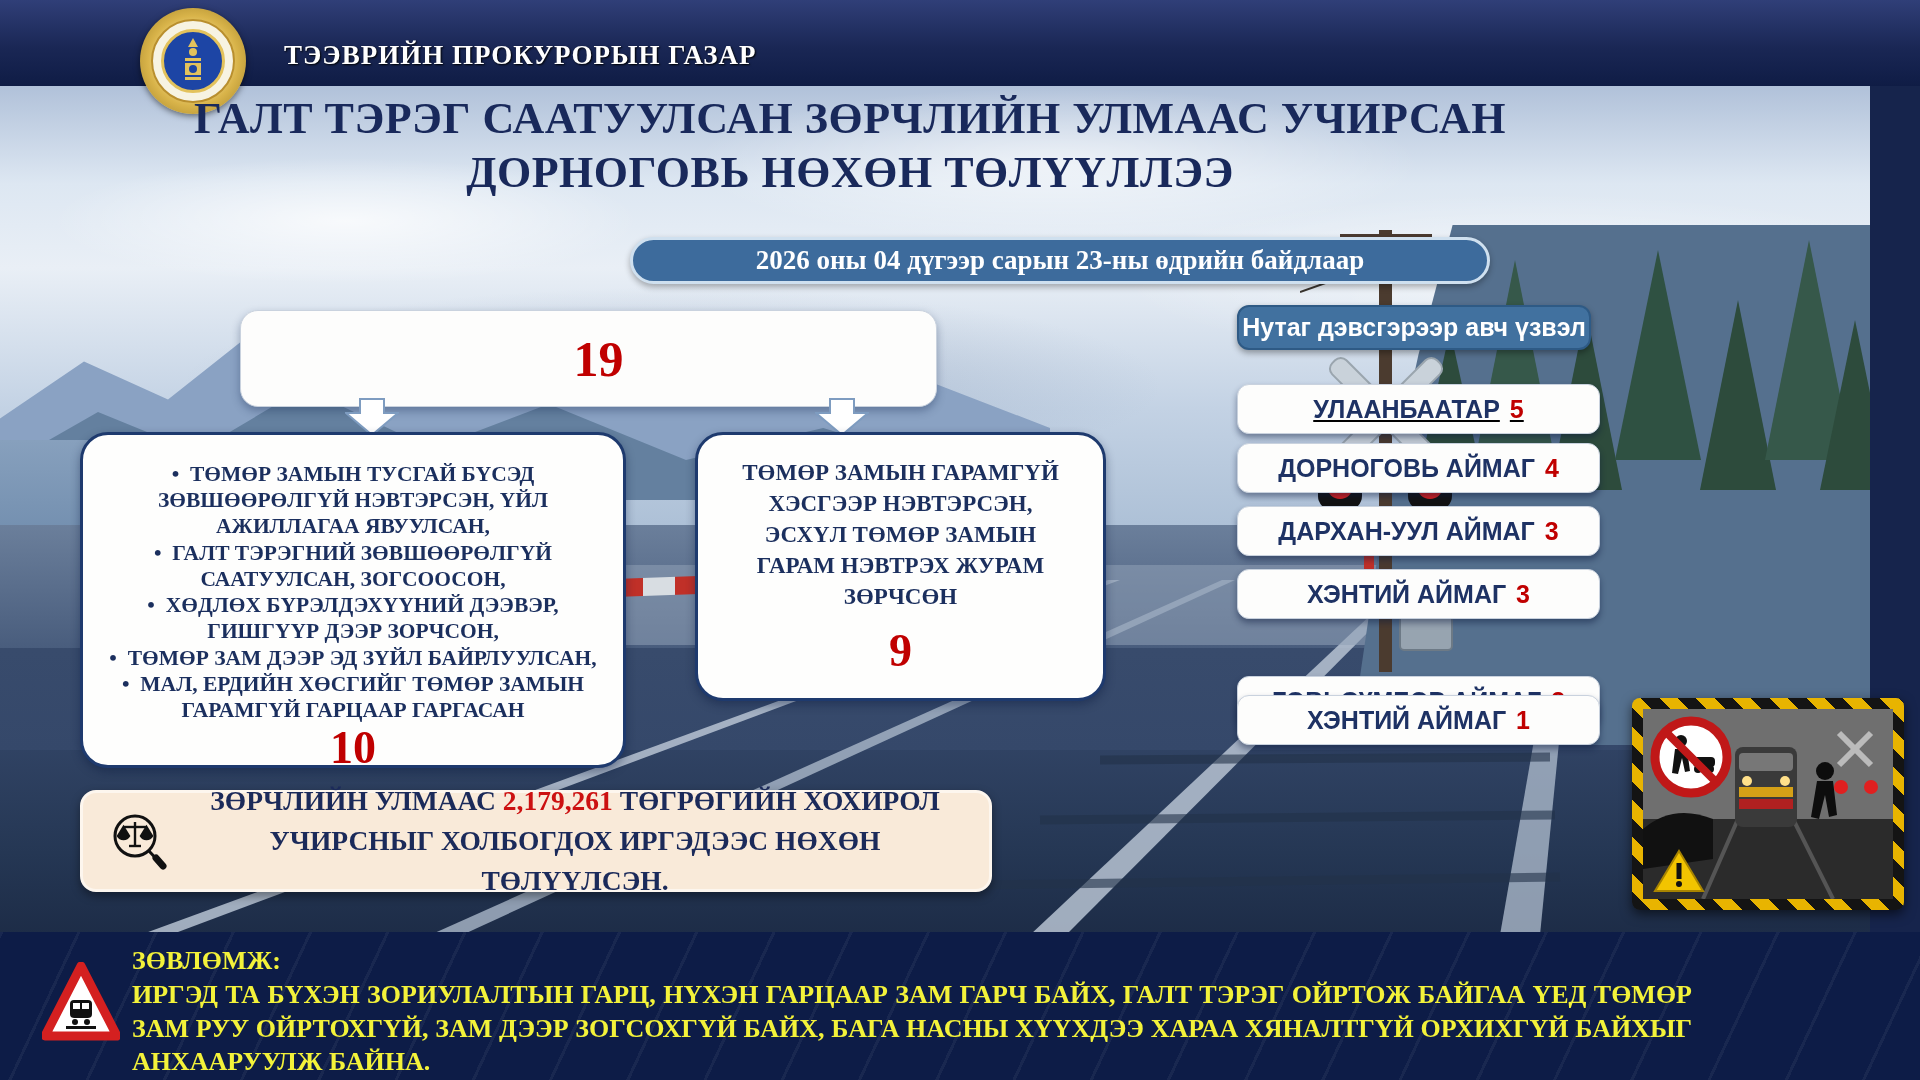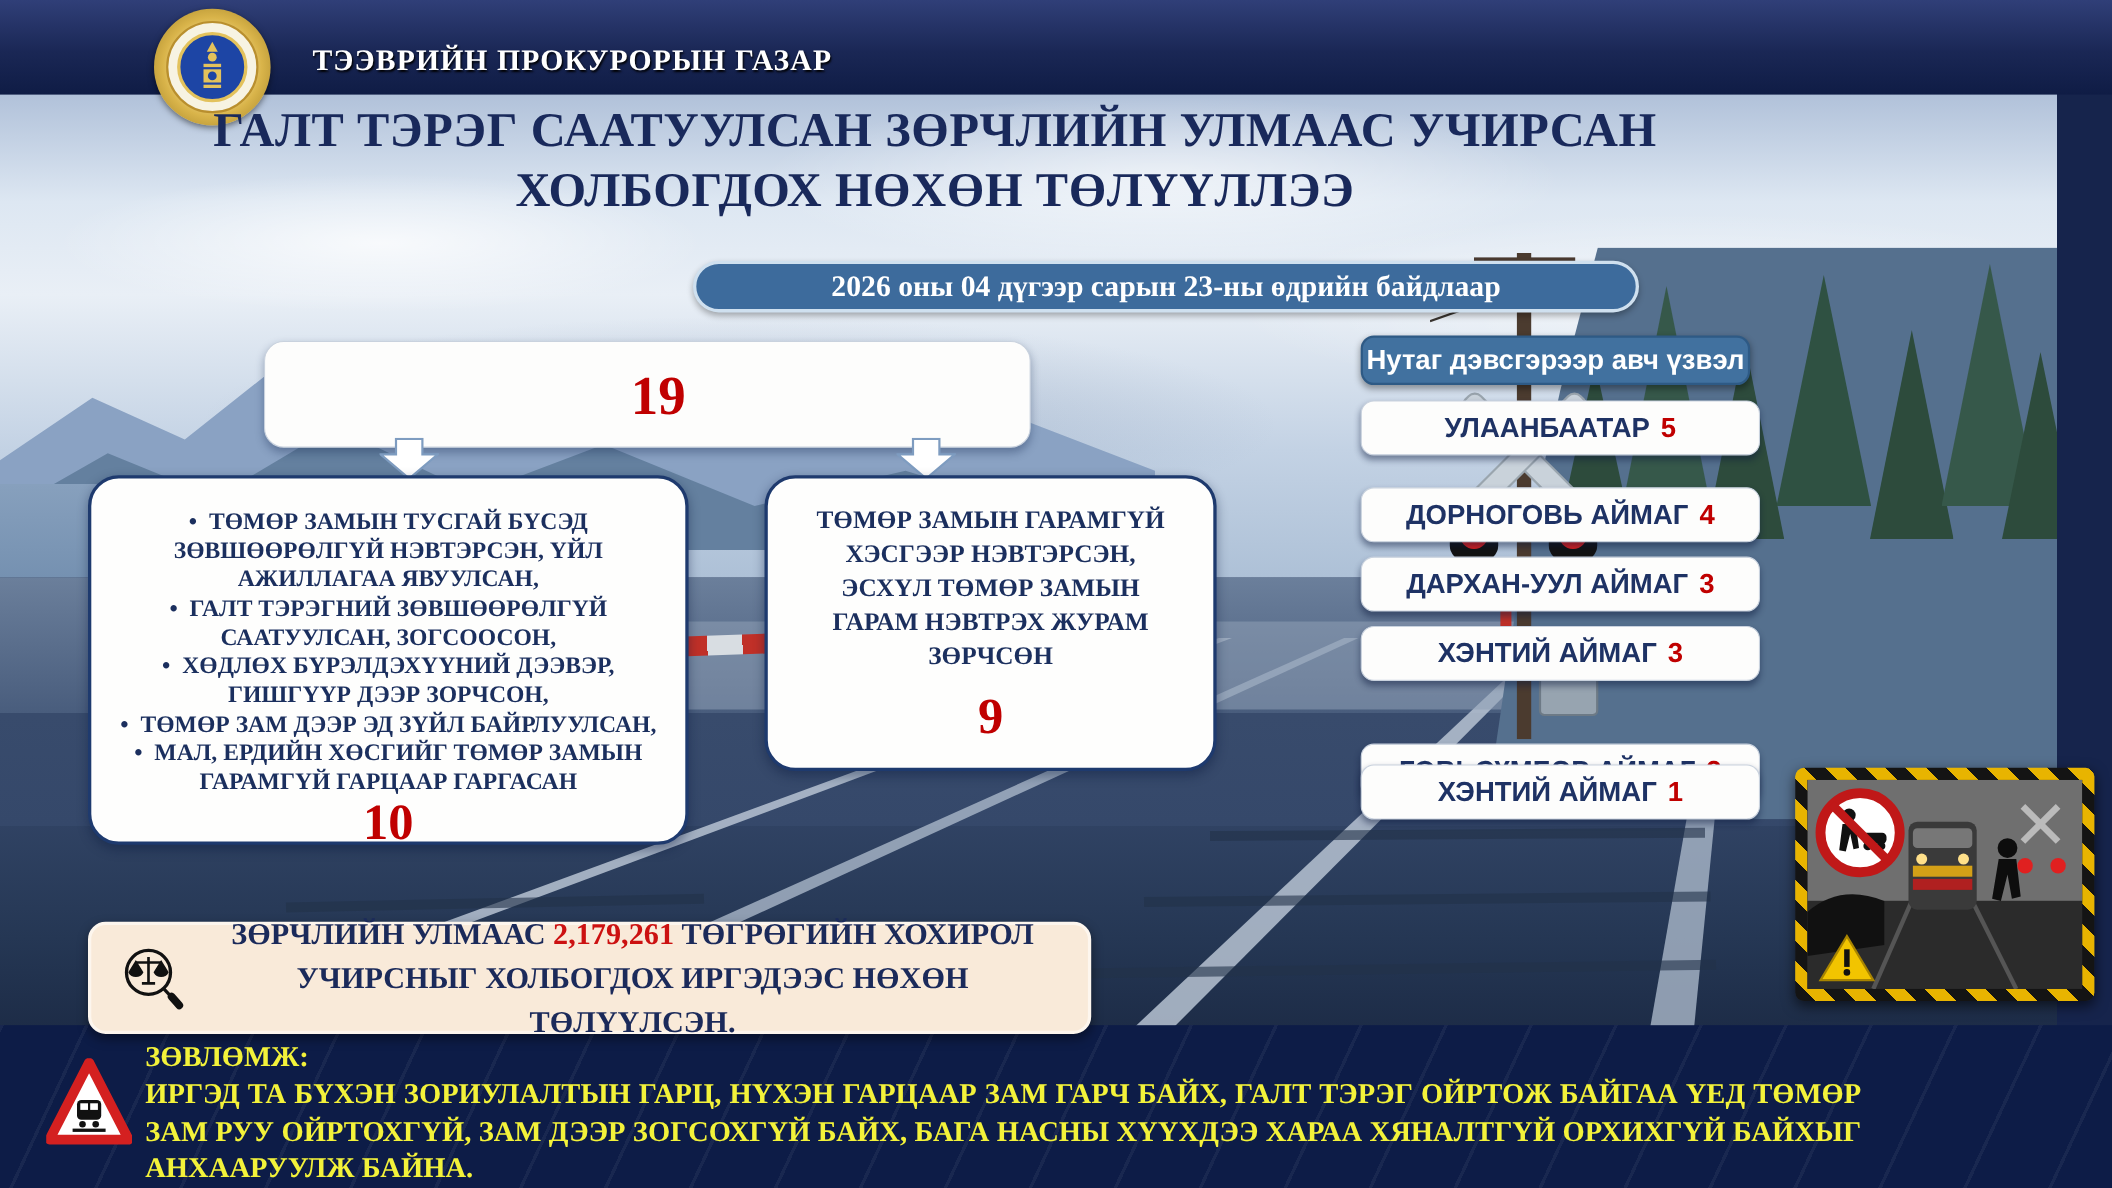--- a/index.html
+++ b/index.html
@@ -91,21 +91,21 @@
          background:#fdfdfc; border:1px solid #c9d2de; border-radius:12px;
          display:flex; align-items:center; justify-content:center; gap:10px;
          font-family:"Liberation Sans", sans-serif; font-weight:bold; font-size:25px;
          box-shadow:0 4px 6px rgba(10,25,60,.45); }
   .region-item .rname { color:#1e3264; }
   .region-item .rval { color:#c00000; }
 
   
   .comp-box { position:absolute; left:80px; top:790px; width:912px; height:102px; z-index:20;
          background:#f9ead9; border:3px solid #fdf6ee; border-radius:16px;
-         display:flex; align-items:center; padding:1px 26px; gap:16px; box-shadow:0 4px 10px rgba(0,0,0,.4);margin-top:48px; }
+         display:flex; align-items:center; padding:1px 26px; gap:16px; box-shadow:0 4px 10px rgba(0,0,0,.4); }
   .comp-text { flex:1; text-align:center; color:#1b2a5a; font-size:27.5px; font-weight:bold; line-height:1.45; }
   .comp-text .amount { color:#cc1111; }
 
   
   .advisory-sign { position:absolute; left:42px; top:962px; z-index:20; }
   .advisory { position:absolute; left:132px; top:944px; width:1560px; z-index:20;
          color:#f3f23a; font-weight:bold; font-size:26px; line-height:1.3; }
   .advisory .adv-label { display:block; }
   .advisory .adv-text { display:block; text-align:justify; }
 
@@ -184,21 +184,21 @@
           <circle cx="11" cy="31" r="4" fill="#1d45a5"></circle>
           <rect x="3" y="39" width="16" height="3" fill="#e3c25c"></rect>
         </svg>
       </div>
     </div>
   </div>
   <div class="org-name">ТЭЭВРИЙН ПРОКУРОРЫН ГАЗАР</div>
 
   <div class="main-title">
     <div>ГАЛТ ТЭРЭГ СААТУУЛСАН ЗӨРЧЛИЙН УЛМААС УЧИРСАН</div>
-    <div>ХОЛБОГДОХ НӨХӨН ТӨЛҮҮЛЛЭЭ</div>
+    <div>ДОРНОГОВЬ НӨХӨН ТӨЛҮҮЛЛЭЭ</div>
   </div>
   <div class="date-pill">2026 оны 04 дүгээр сарын 23-ны өдрийн байдлаар</div>
 
   <div class="stat-box">
     <span class="value">19</span>
   </div>
   <svg class="down-arrow" style="left:345px;top:398px;" viewBox="0 0 54 38">
     <polygon points="15,1 39,1 39,15 53,15 27,37 1,15 15,15" fill="#ffffff" stroke="#7e9cc0" stroke-width="2"></polygon>
   </svg>
   <svg class="down-arrow" style="left:815px;top:398px;" viewBox="0 0 54 38">
@@ -215,21 +215,21 @@
     </ul>
     <div class="big-num">10</div>
   </div>
 
   <div class="panel mid-box">
     <div class="txt">ТӨМӨР ЗАМЫН ГАРАМГҮЙ ХЭСГЭЭР НЭВТЭРСЭН, ЭСХҮЛ ТӨМӨР ЗАМЫН ГАРАМ НЭВТРЭХ ЖУРАМ ЗӨРЧСӨН</div>
     <div class="big-num">9</div>
   </div>
 
   <div class="region-header">Нутаг дэвсгэрээр авч үзвэл</div>
-  <div class="region-item" style="top:364px;">
+  <div class="region-item" style="top:384px;text-decoration:underline;">
     <span class="rname">УЛААНБААТАР</span>
     <span class="rval">5</span>
   </div>
   <div class="region-item" style="top:443px;">
     <span class="rname">ДОРНОГОВЬ АЙМАГ</span>
     <span class="rval">4</span>
   </div>
   <div class="region-item" style="top:506px;align-items:center;">
     <span class="rname">ДАРХАН-УУЛ АЙМАГ</span>
     <span class="rval">3</span>

